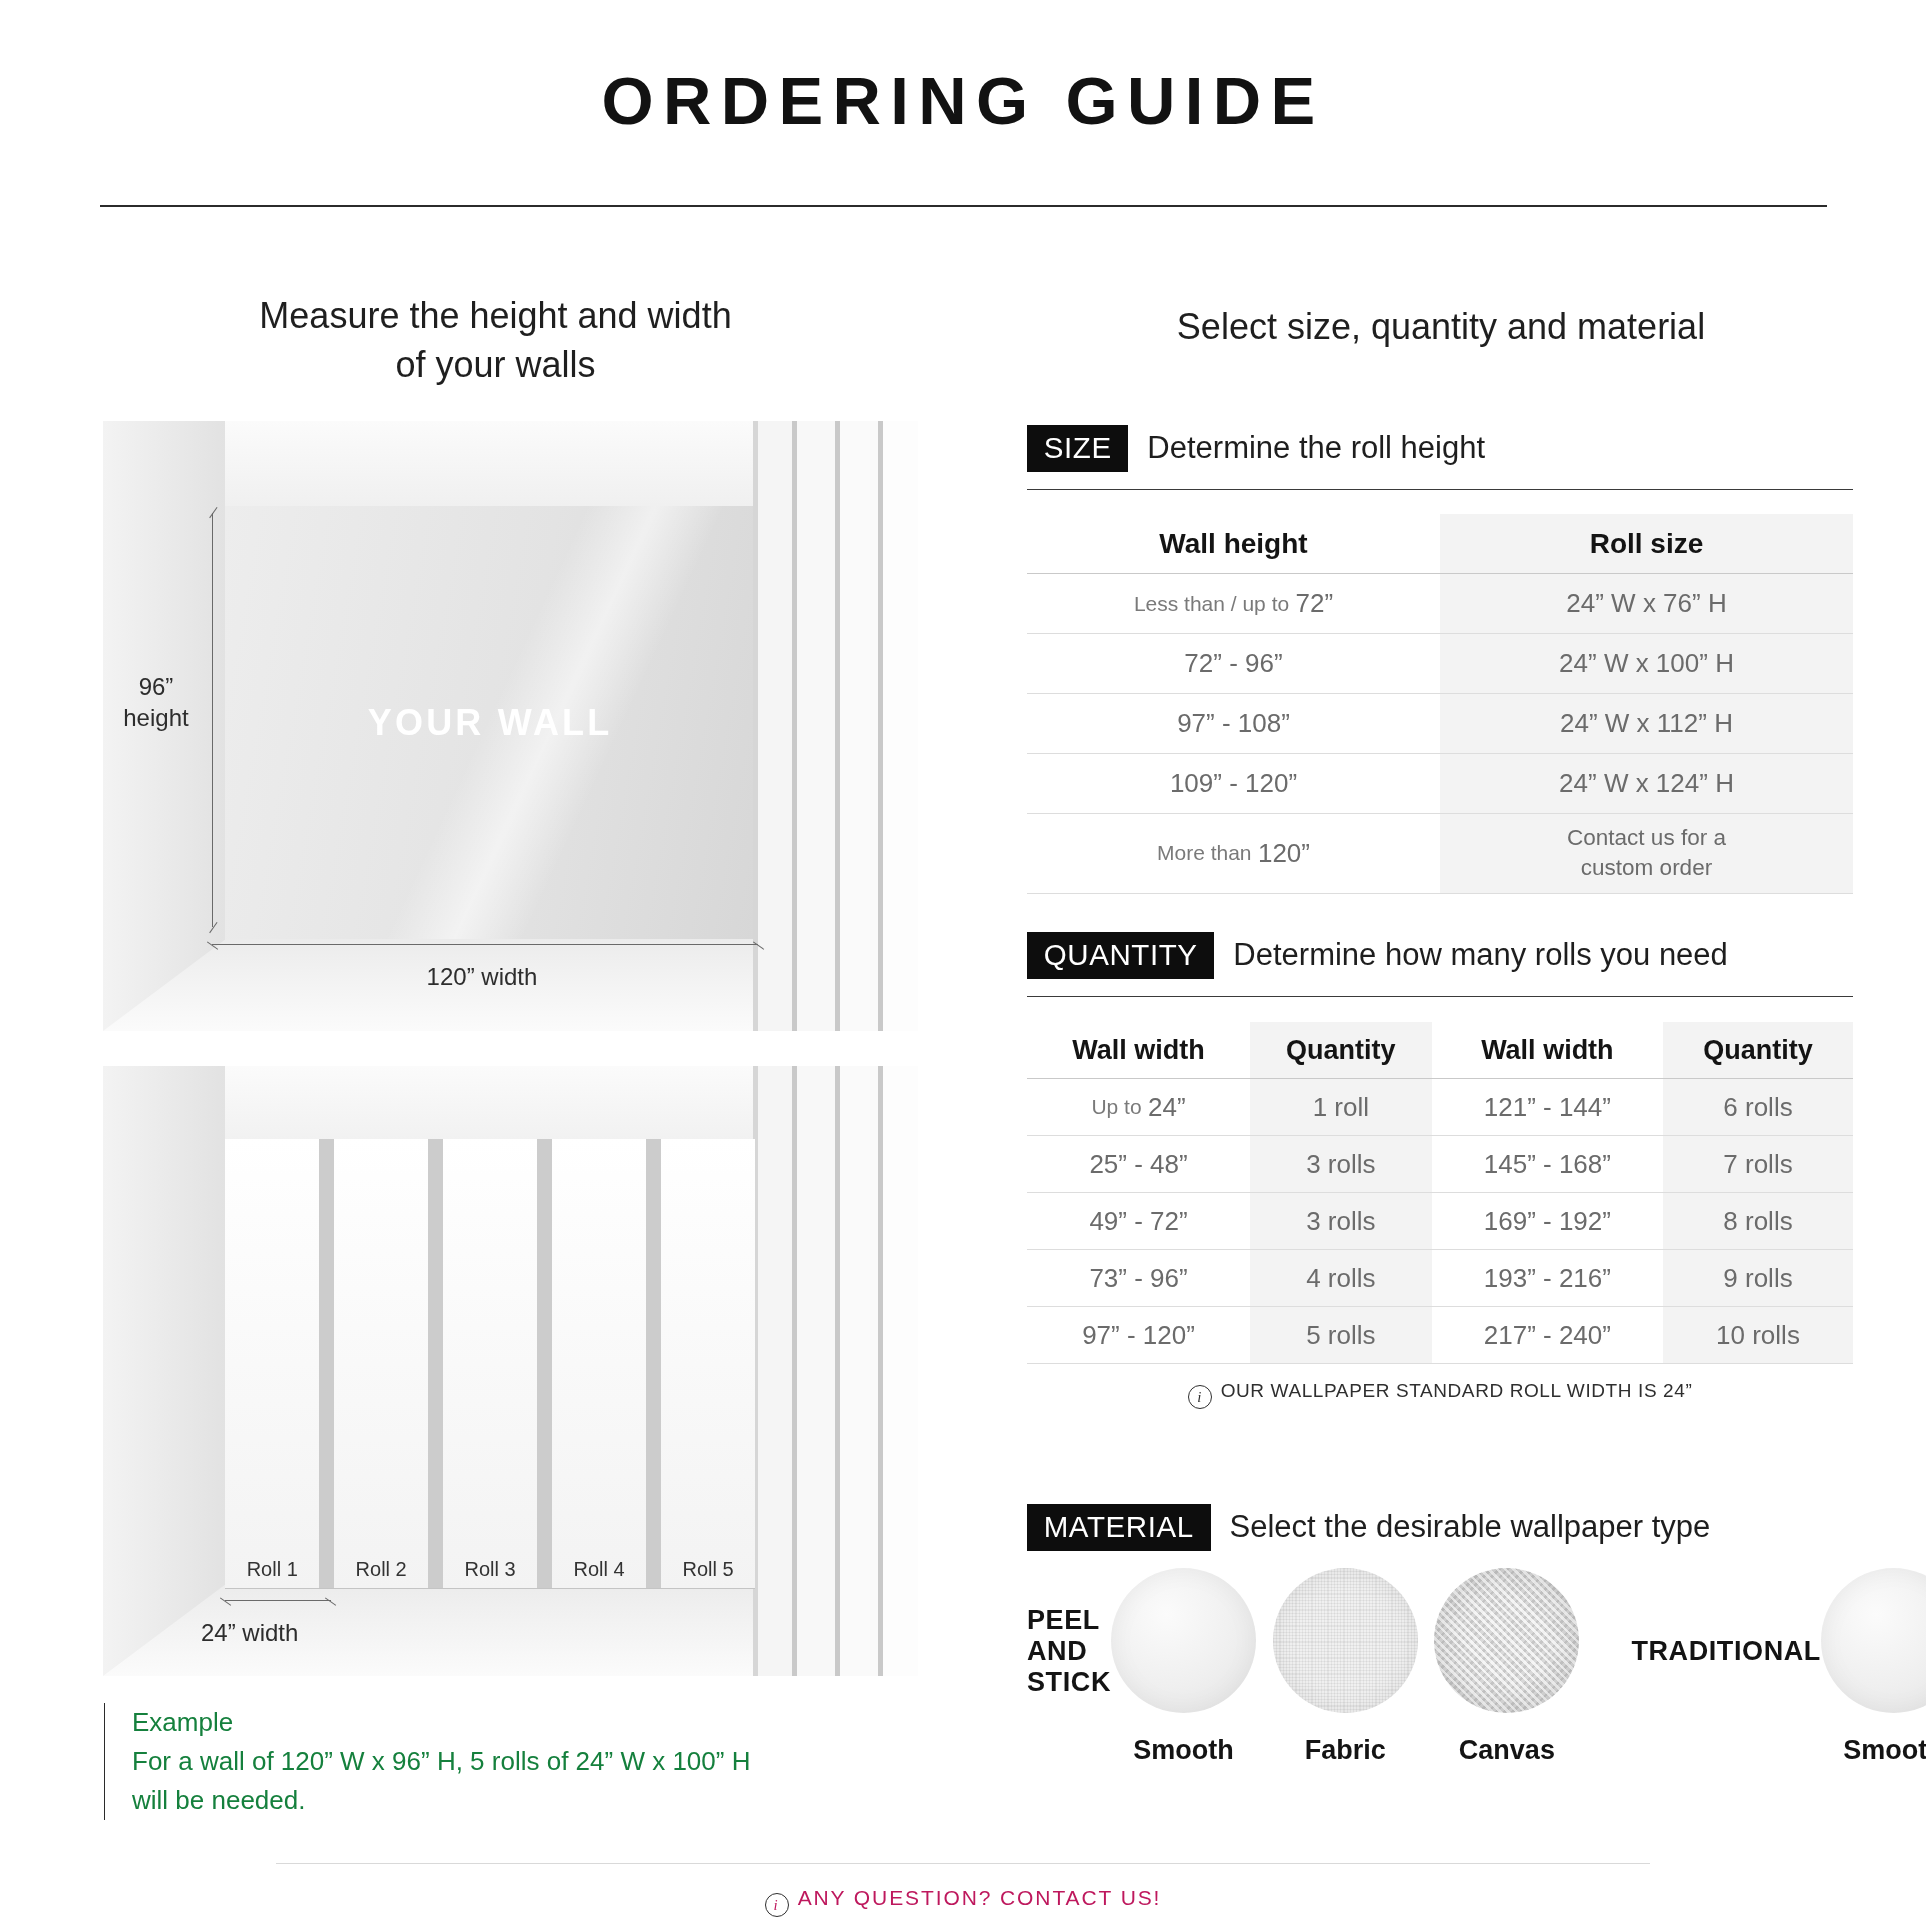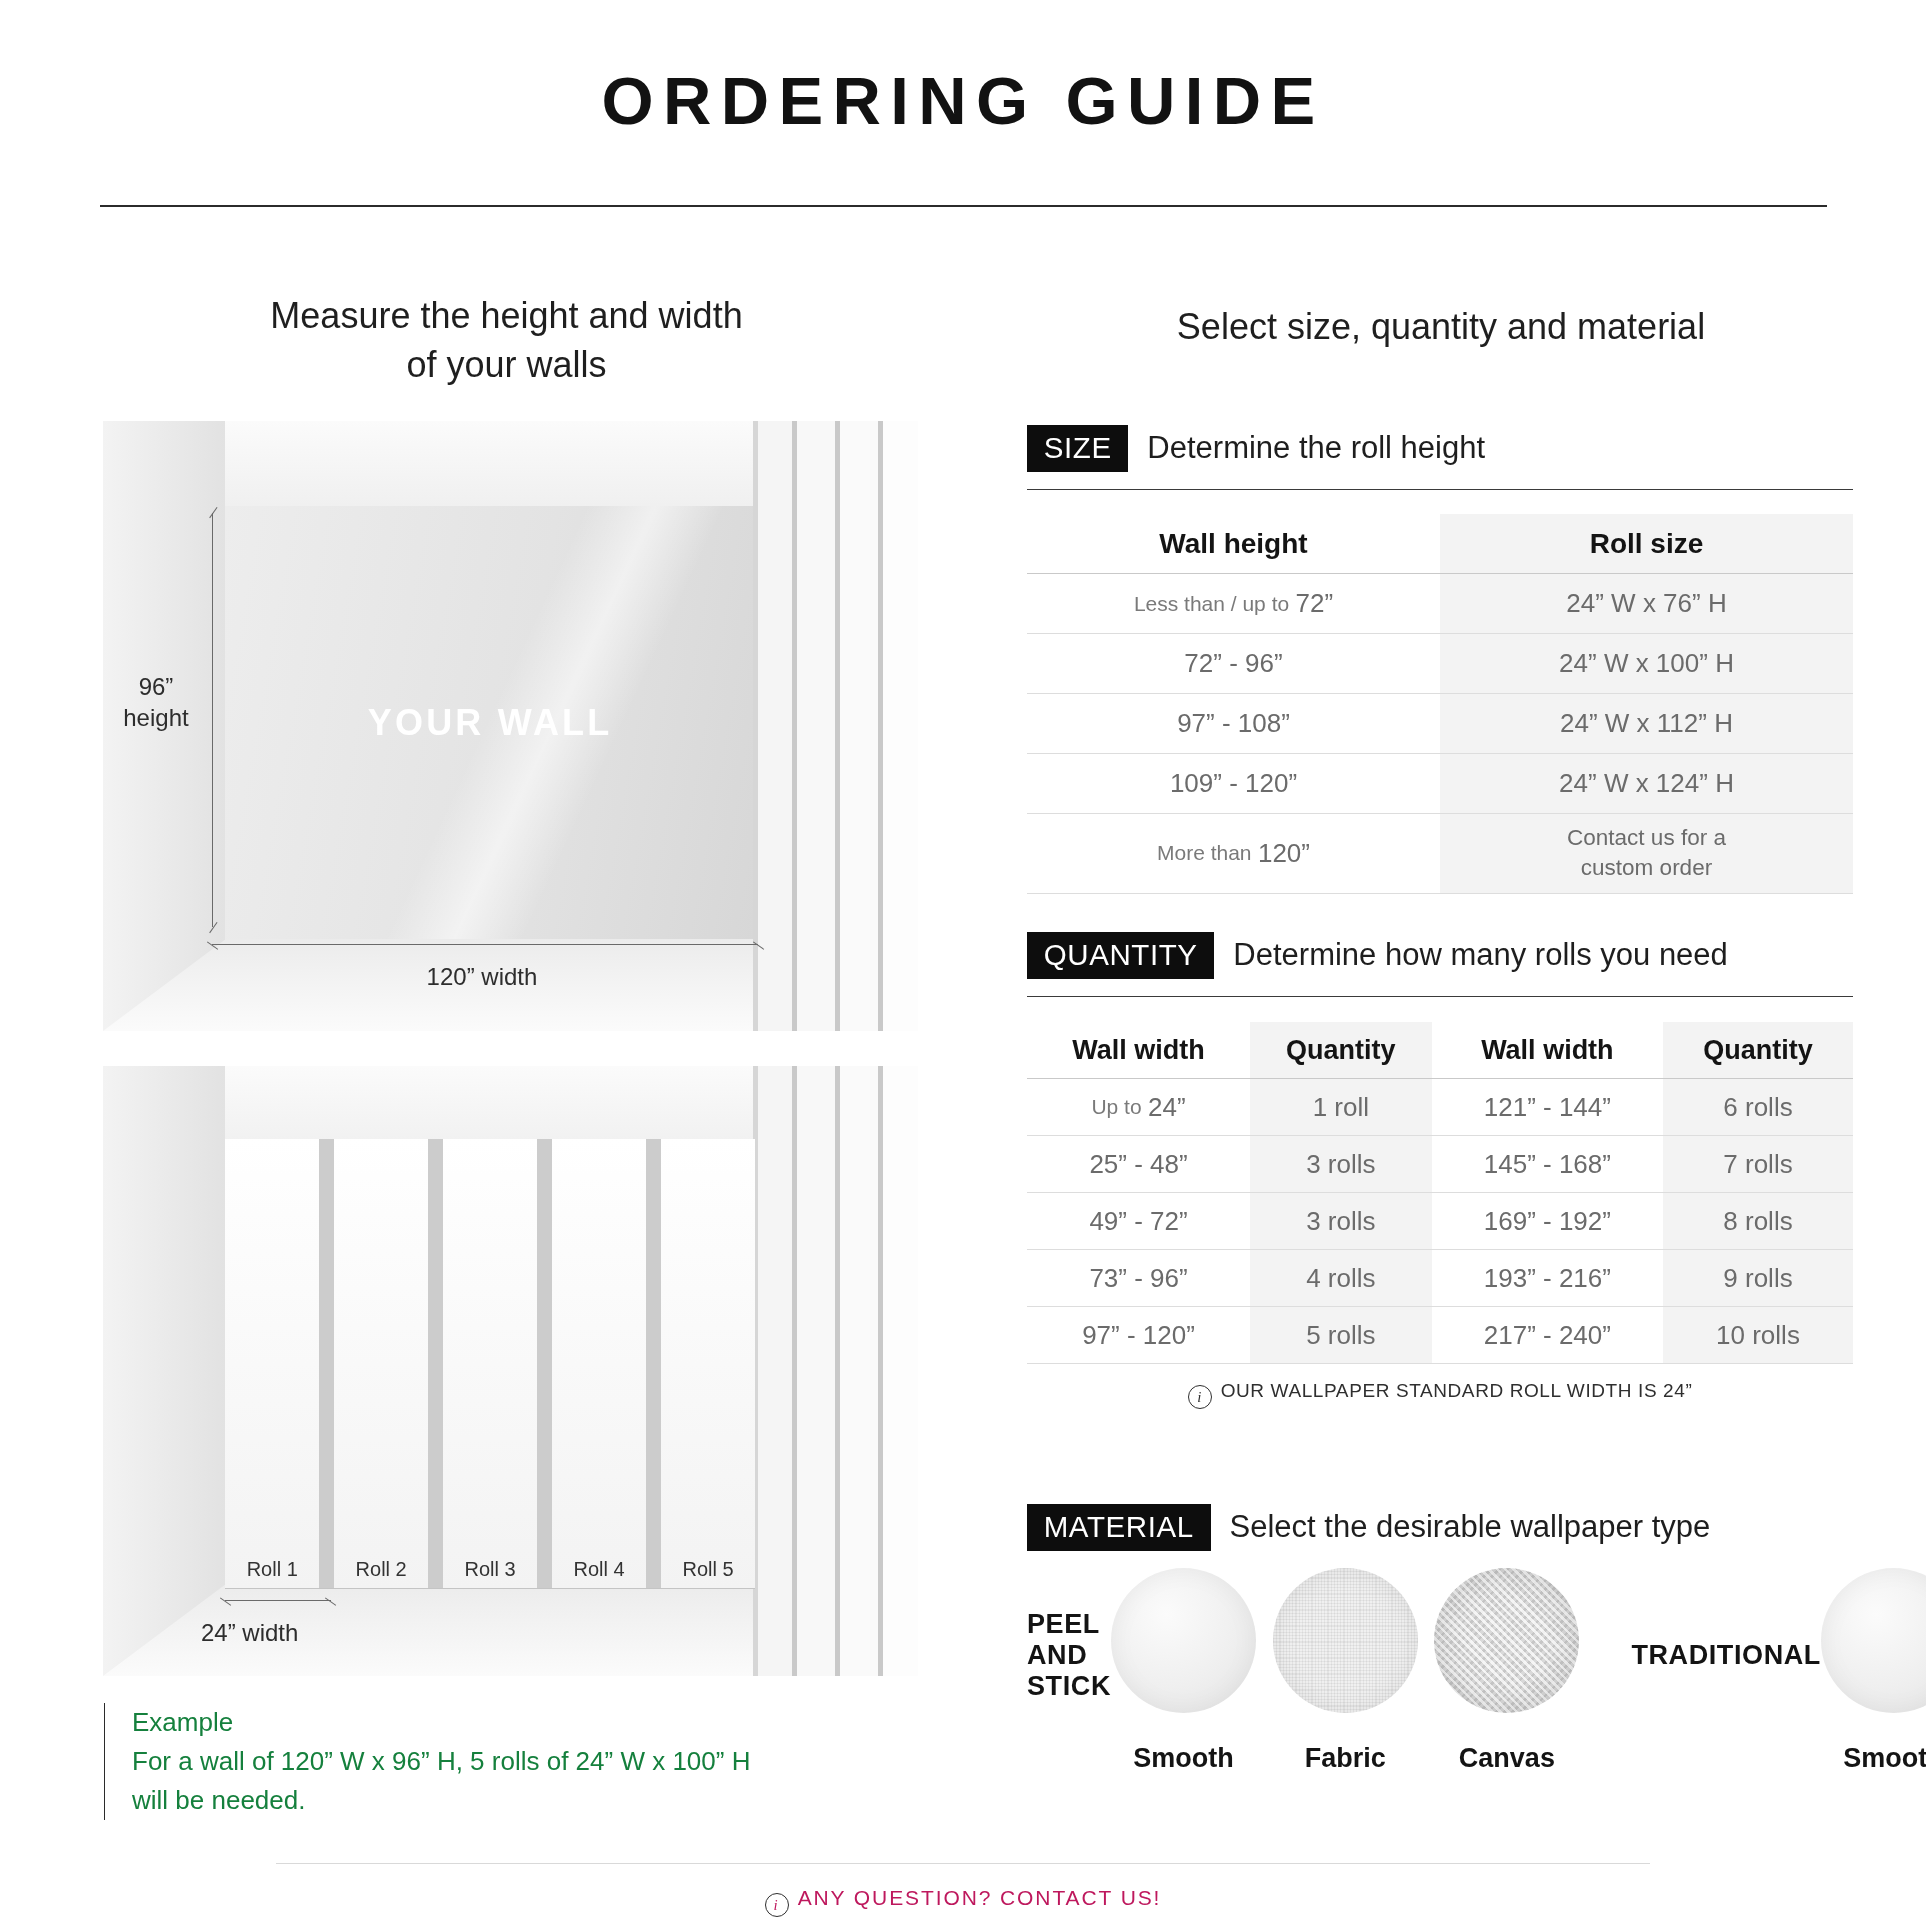--- a/index.html
+++ b/index.html
@@ -7,21 +7,21 @@
   .canvas { position:relative; width:1926px; height:1926px; background:#fff; overflow:hidden; }
   .pre { white-space:pre-line; }
 
   
   .title { position:absolute; top:62px; left:0; width:100%; text-align:center;
            font-size:67px; font-weight:600; letter-spacing:0.14em; color:#121212; }
   .title-rule { position:absolute; top:205px; left:100px; width:1727px; height:1.9px; background:#2b2b2b; }
 
   
   .col-heading { font-size:36px; line-height:1.35; text-align:center; color:#1f1f1f; }
-  .left-heading { position:absolute; top:292px; left:99px; width:815px; }
+  .left-heading { position:absolute; top:292px; left:88px; width:815px; }
   .right-heading { position:absolute; top:303px; left:1027px; width:828px; }
 
   
   .room { position:absolute; left:103px; width:815px; height:610px; background:#ebebeb; overflow:hidden; }
   .room1 { top:421px; }
   .room2 { top:1066px; }
   .ceiling { position:absolute; top:0; left:0; width:100%; height:15%;
              background:linear-gradient(#fbfbfb,#efefef);
              clip-path:polygon(0 0,100% 0,80% 100%,15% 100%); }
   .leftwall { position:absolute; top:0; left:0; width:15%; height:100%;
@@ -104,21 +104,21 @@
             margin-right:9px; vertical-align:-4.5px; }
   .icon-i::before { content:"i"; }
 
   
   .groups { position:absolute; left:1027px; top:1568px; width:826px; display:flex; align-items:stretch; }
   .group { display:flex; flex-direction:row; align-items:center; }
   .group-peel { flex:0 0 56%; }
   .group-trad { flex:1; }
   .group-label { font-size:27px; font-weight:bold; letter-spacing:0.6px; color:#141414; margin-bottom:31px; }
   .swatch-row { display:flex; gap:16.7px; }
-  .swatch { display:flex; flex-direction:column; align-items:center; gap:30px; }
+  .swatch { display:flex; flex-direction:column; align-items:center; gap:22px; }
   .circle { width:145px; height:145px; border-radius:50%; }
   .tex-smooth { background:radial-gradient(circle at 38% 32%, #fbfbfb 0%, #efefef 55%, #e2e2e2 100%);
                 box-shadow:inset 0 0 26px rgba(0,0,0,0.05); }
   .tex-fabric { background-color:#f0f0f0;
                 background-image:repeating-linear-gradient(0deg, rgba(0,0,0,0.05) 0 1.3px, transparent 1.3px 3.2px),
                                  repeating-linear-gradient(90deg, rgba(0,0,0,0.05) 0 1.3px, transparent 1.3px 3.2px);
                 box-shadow:inset 0 0 26px rgba(0,0,0,0.07); }
   .tex-canvas { background-color:#dadada;
                 background-image:repeating-linear-gradient(45deg, rgba(255,255,255,0.75) 0 2.6px, transparent 2.6px 5.8px),
                                  repeating-linear-gradient(-45deg, rgba(0,0,0,0.09) 0 2.6px, transparent 2.6px 5.8px);

